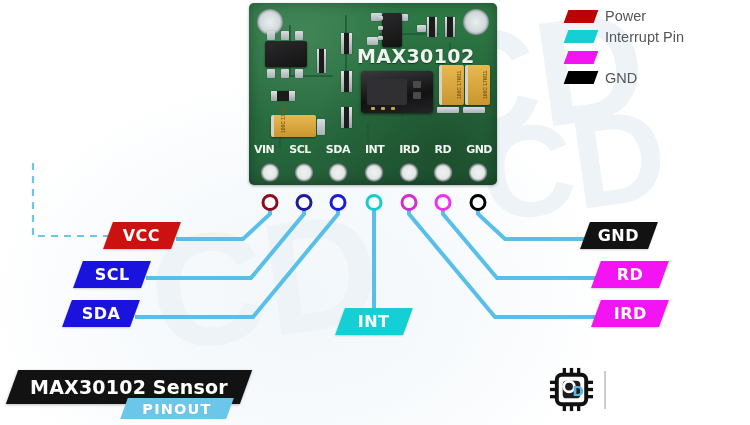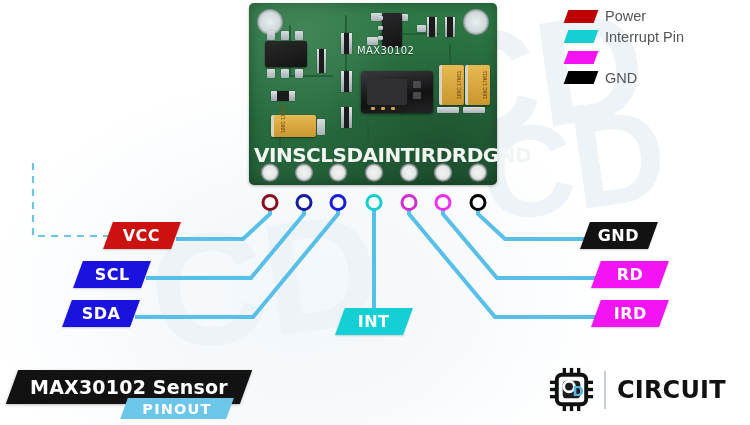--- a/index.html
+++ b/index.html
@@ -57,26 +57,26 @@
       border-radius:2px;box-shadow:0 1px 2px rgba(0,0,0,.55);}
   .cap{position:absolute;background:linear-gradient(180deg,#e8b951,#c9962f);
       border-radius:2px;box-shadow:0 1px 2px rgba(0,0,0,.45);
       border-left:3px solid #d9d3c4;}
   .capTxt{position:absolute;color:#7a5a18;font-size:5px;font-weight:700;
       transform:rotate(-90deg);transform-origin:left top;white-space:nowrap;}
   .sensor{position:absolute;background:linear-gradient(170deg,#3a3a3c,#121213 60%,#242426);
       border-radius:3px;box-shadow:0 1px 3px rgba(0,0,0,.6);}
   .sensor i{position:absolute;background:#4a4a4d;border-radius:1px;display:block;}
   #boardName{position:absolute;left:108px;top:42px;color:#f0f4f0;
-      font-size:10px;font-weight:400;letter-spacing:.4px;
+      font-size:19px;font-weight:700;letter-spacing:.4px;
       font-family:"DejaVu Sans", sans-serif;
       text-shadow:0 1px 1px rgba(0,0,0,.5);}
   #silk{position:absolute;left:5px;top:140px;width:238px;
       display:flex;justify-content:space-between;
-      color:#f2f6f2;font-size:20px;font-weight:700;
+      color:#f2f6f2;font-size:11px;font-weight:700;
       font-family:"DejaVu Sans",sans-serif;letter-spacing:-.5px;}
   #holes{position:absolute;left:0px;top:160px;width:248px;height:20px;}
   .hole{position:absolute;width:19px;height:19px;border-radius:50%;
       background:radial-gradient(circle,#f0f3f2 0%,#e2e7e6 48%,#9aa6a3 60%,#6d7b76 70%,#2a6f40 76%);
       box-shadow:inset 0 0 2px rgba(0,0,0,.55);transform:translateX(-50%);}
 
   
   .ring{position:absolute;width:17px;height:17px;border-radius:50%;
         border:3.5px solid #000;background:#fff;transform:translateX(-50%);
         box-sizing:border-box;}
@@ -320,17 +320,16 @@
         <rect x="2" y="29.6" width="7" height="3.4"></rect>
         <rect x="39" y="15" width="7" height="3.4"></rect>
         <rect x="39" y="22.3" width="7" height="3.4"></rect>
         <rect x="39" y="29.6" width="7" height="3.4"></rect>
       </g>
       <circle cx="21.5" cy="21" r="5.4" fill="none" stroke="#ffffff" stroke-width="2.8"></circle>
       <text x="25" y="31" font-family="DejaVu Sans, sans-serif" font-size="14" font-weight="700" fill="#59b6e3">D</text>
     </svg>
     <div id="logoDiv"></div>
     <div id="logoText">
-      <div class="l1">CIRCUIT</div>
     </div>
   </div>
 
 </div>
 
 </body></html>

